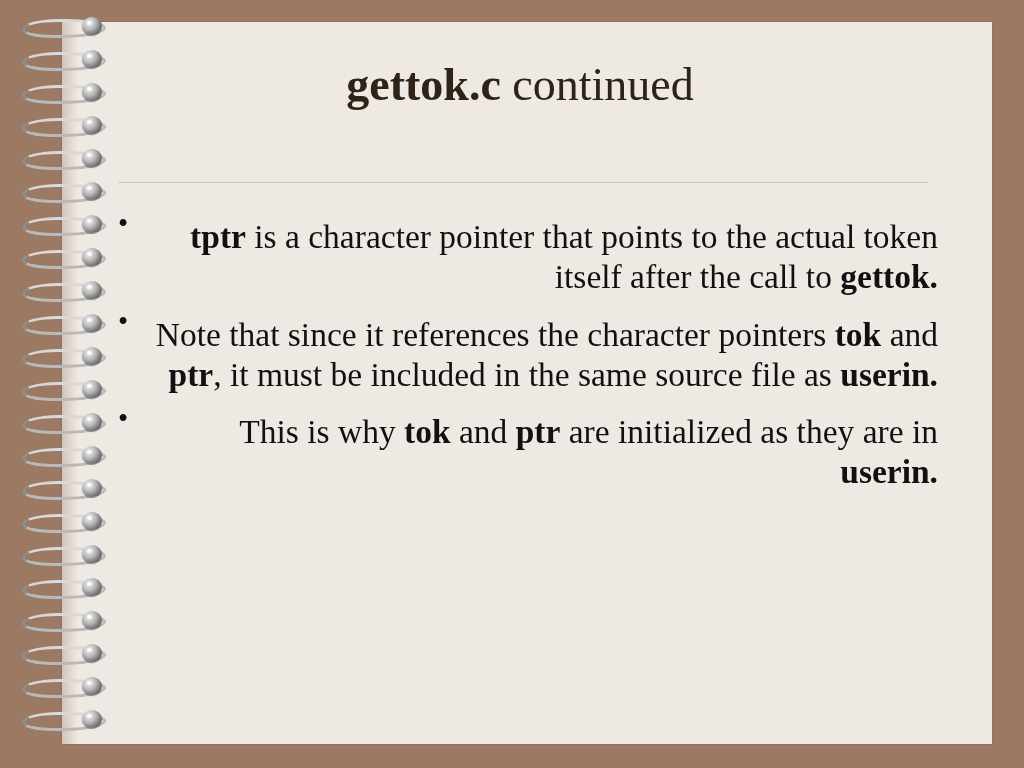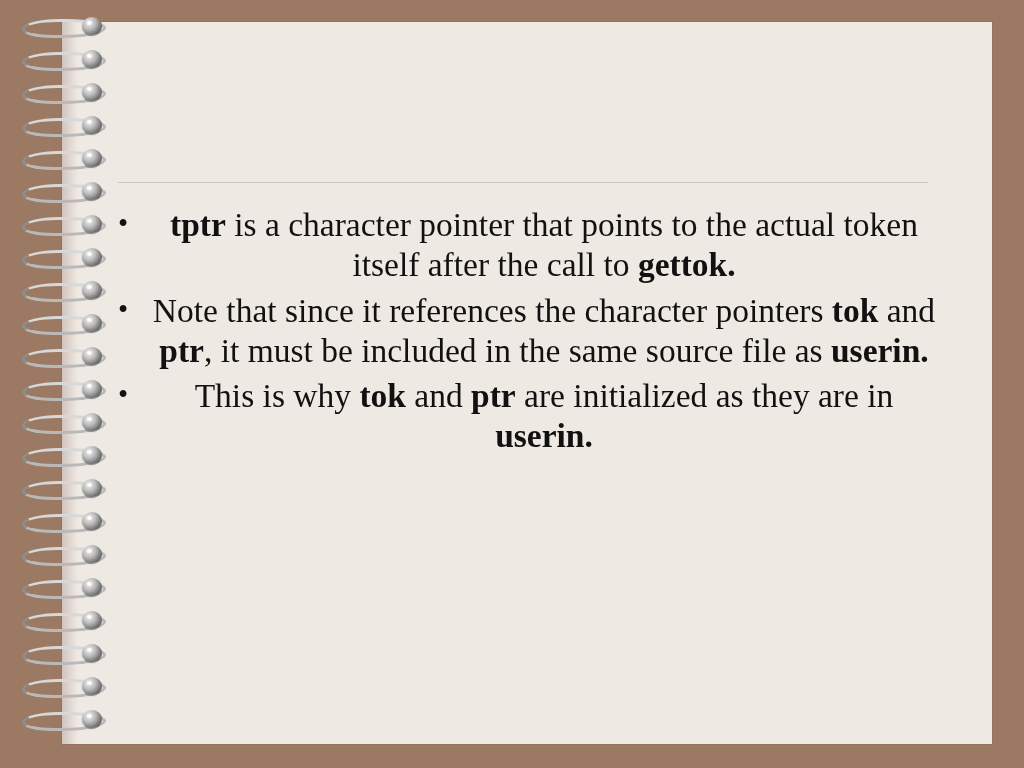--- a/index.html
+++ b/index.html
@@ -130,21 +130,22 @@
   .bullet .dot {
     width: 32px;
     flex: 0 0 32px;
     text-align: left;
     font-size: 29px;
     line-height: 1.28;
     color: #111;
   }
   .bullet .txt {
     flex: 1 1 auto;
-    text-align: center;
+    text-align: right;
+    margin-top: 12px;
   }
   .bullet .txt b { font-weight: bold; }
 </style>
 </head>
 <body>
 
 <div class="slide">
 
   <div class="left-band"></div>
 
@@ -235,20 +236,21 @@
       <div class="ring" style="top: 660px;">
         <div class="wire"></div>
         <div class="bead"></div>
       </div>
       <div class="ring" style="top: 693px;">
         <div class="wire"></div>
         <div class="bead"></div>
       </div>
     </div>
 
+  <div class="title"><b>gettok.c</b> continued</div>
   <div class="title-rule"></div>
 
   <div class="bullets" id="bullets">
       <div class="bullet">
         <div class="dot">•</div>
         <div class="txt"><b>tptr</b> is a character pointer that points to the actual token itself after the call to <b>gettok.</b></div>
       </div>
       <div class="bullet">
         <div class="dot">•</div>
         <div class="txt">Note that since it references the character pointers <b>tok</b> and <b>ptr</b>, it must be included in the same source file as <b>userin.</b></div>

